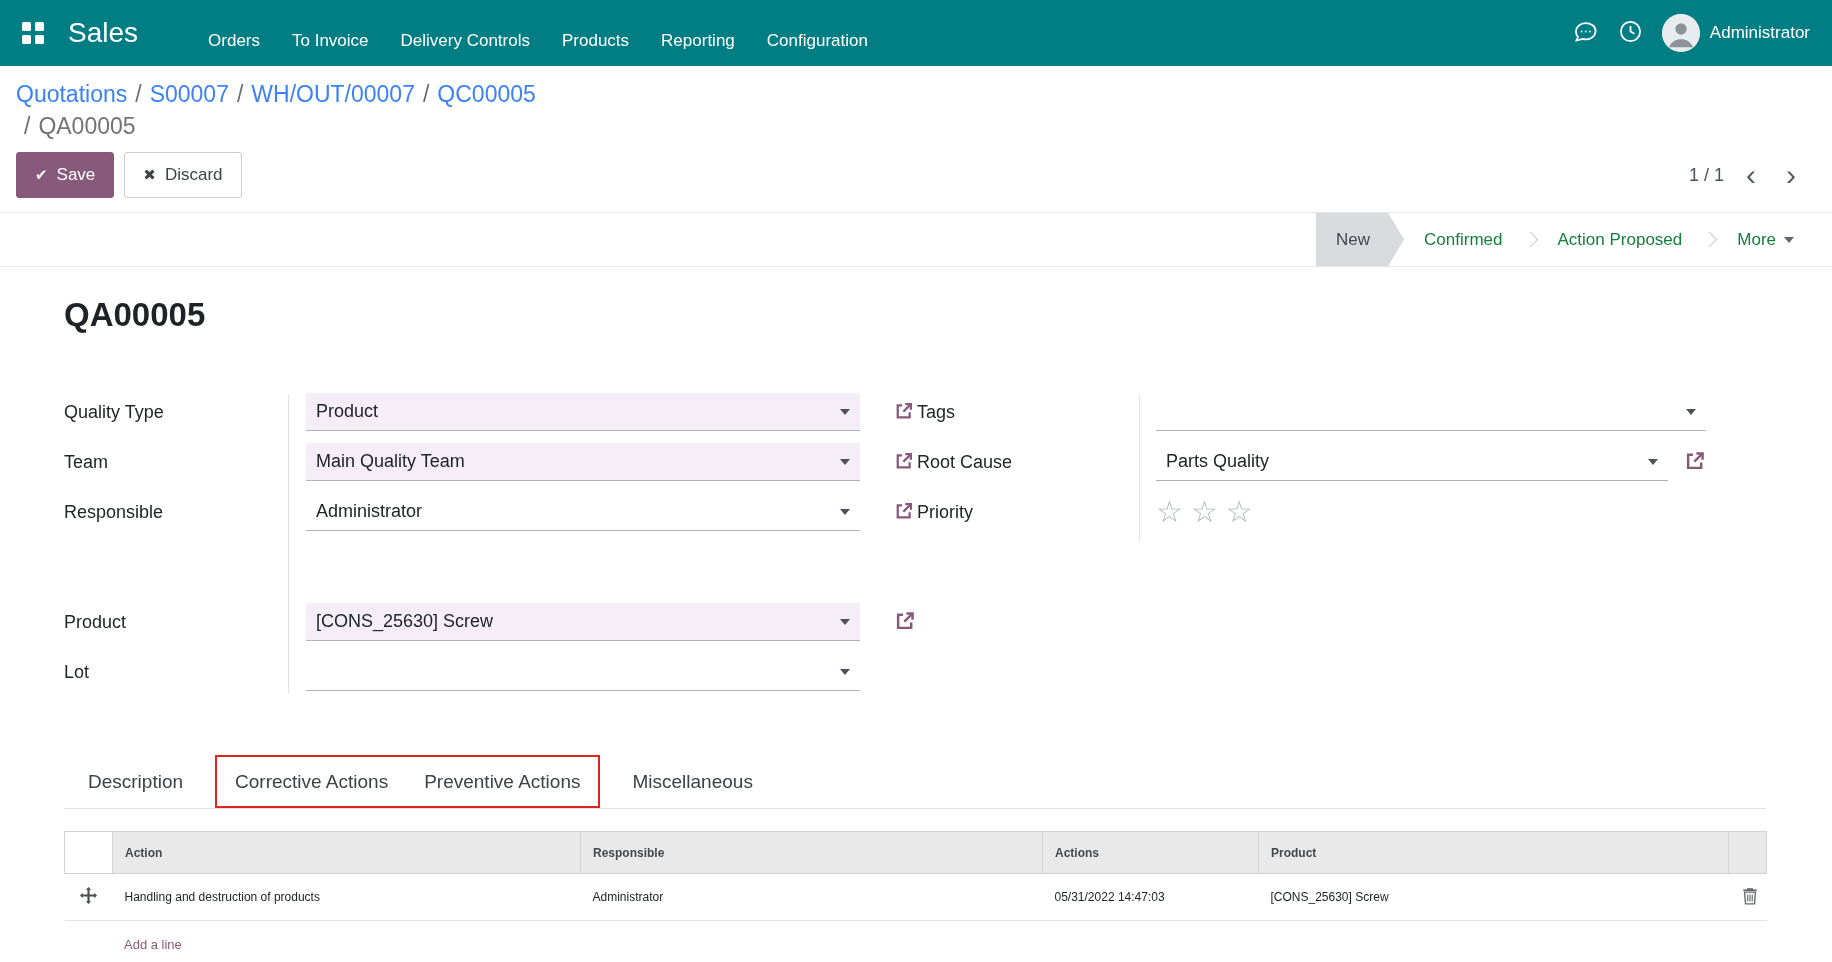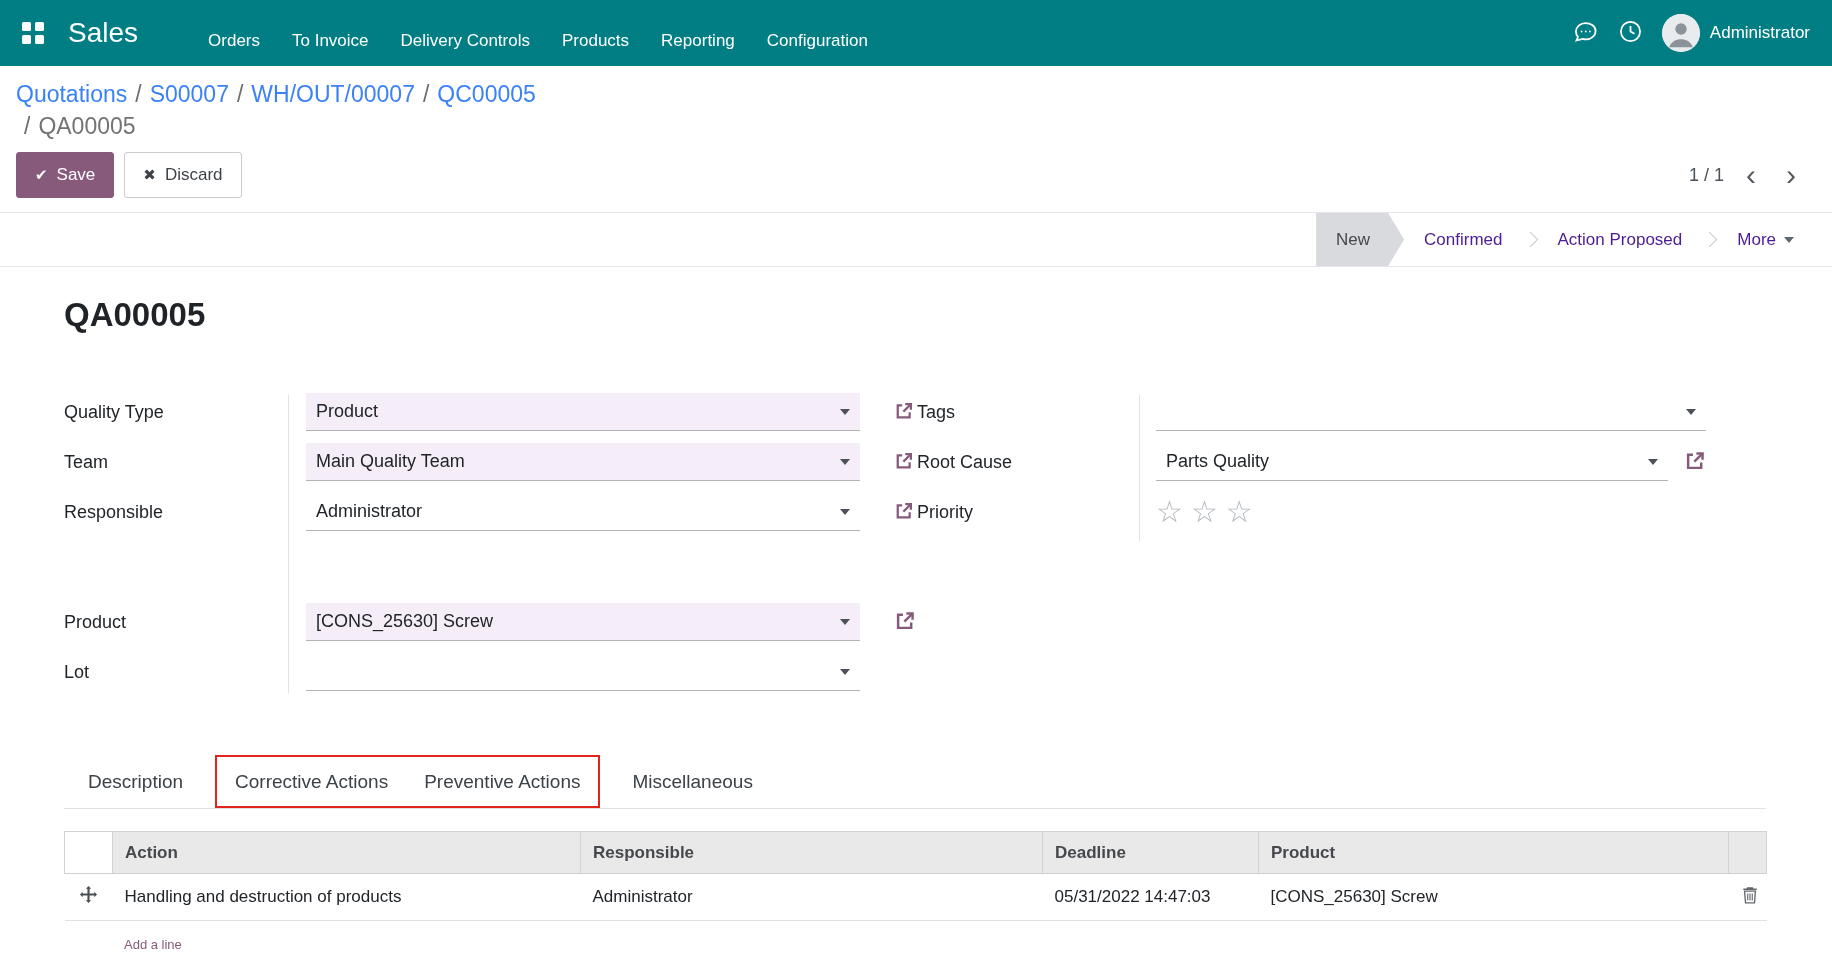--- a/index.html
+++ b/index.html
@@ -31,21 +31,21 @@
          border-radius:3px; cursor:pointer; }
   .btn-save { background:#875A7B; border:1px solid #875A7B; color:#fff; margin-right:10px; }
   .btn-discard { background:#fff; border:1px solid #c9ccd0; color:#3e4348; }
   .btn .ic { font-size:15px; }
   .pager { margin-left:auto; display:flex; align-items:center; gap:14px; color:#4c5258; font-size:18px;justify-content:space-between; }
   .pager-btn { background:none; border:none; font-size:30px; color:#555a60; cursor:pointer; line-height:1; padding:0 8px; }
 
   
   .statusbar { height:54px; display:flex; justify-content:flex-end; align-items:stretch;
                padding-right:18px; border-bottom:1px solid #e4e6e9; }
-  .step { display:flex; align-items:center; padding:0 20px; font-size:17px; color:#4c1d95; cursor:pointer; }
+  .step { display:flex; align-items:center; padding:0 20px; font-size:17px; color:#15803d; cursor:pointer; }
   .step.active { background:#d8dade; color:#45494e;
     clip-path:polygon(0 0, calc(100% - 16px) 0, 100% 50%, calc(100% - 16px) 100%, 0 100%);
     padding-right:34px; }
   .step-sep { width:11px; height:11px; border-top:1px solid #c8c8c8; border-right:1px solid #c8c8c8;
     transform:rotate(45deg); align-self:center; margin:0 2px; }
   .caret-sm { width:0; height:0; border-left:5px solid transparent; border-right:5px solid transparent;
     border-top:6px solid #5f6670; margin-left:8px; }
 
   
   .sheet { padding:28px 66px 0 64px; }
@@ -71,21 +71,21 @@
   .stars { display:flex; gap:8px; margin-left:17px; }
   .star { font-size:30px; color:#b0b6bc; cursor:pointer; line-height:1; }
 
   
   .tabs { display:flex; align-items:stretch; height:54px; border-bottom:1px solid #dee2e6; margin-top:58px; }
   .tab { display:flex; align-items:center; padding:0 24px; font-size:19px; color:#3c4248; cursor:pointer; white-space:nowrap; }
   .red-box { display:flex; border:2px solid #e0241b; margin:0 8px; }
   .red-box .tab { padding:16px 18px; }
 
   
-  .action-table { width:1702px; border-collapse:collapse; table-layout:fixed; margin-top:22px; font-size:17px; }
+  .action-table { width:1702px; border-collapse:collapse; table-layout:fixed; margin-top:22px; font-size:12px; }
   .action-table th { height:42px; background:#e9e9e9; text-align:left; font-weight:700; color:#45494e;
     border:1px solid #d2d2d2; padding:0 12px; cursor:pointer; }
   .action-table th.handle-col { background:#fff; }
   .action-table td { height:47px; border-bottom:1px solid #dee2e6; padding:0 12px; color:#212529; }
   .handle-cell { text-align:center; cursor:grab; }
   .trash-cell { text-align:center; }
   .trash-btn { background:none; border:none; cursor:pointer; }
   .add-line { padding:14px 0 0 60px; }
   .add-line a { color:#875A7B; font-size:13px; text-decoration:none; cursor:pointer; }
 </style>
@@ -325,21 +325,21 @@
         <col style="width:462px">
         <col style="width:216px">
         <col style="width:470px">
         <col style="width:38px">
     </colgroup>
     <thead>
       <tr>
         <th class="handle-col"></th>
         <th><span>Action</span></th>
         <th><span>Responsible</span></th>
-        <th><span>Deadline</span></th>
+        <th><span>Actions</span></th>
         <th><span>Product</span></th>
         <th></th>
       </tr>
     </thead>
     <tbody>
       <tr>
         <td class="handle-cell">
           <span>
             <svg width="17" height="17" viewBox="0 0 16 16" fill="#4a4f54">
                 <path d="M8 0 10.5 2.5 9 2.5 9 7 13.5 7 13.5 5.5 16 8 13.5 10.5 13.5 9 9 9 9 13.5 10.5 13.5 8 16 5.5 13.5 7 13.5 7 9 2.5 9 2.5 10.5 0 8 2.5 5.5 2.5 7 7 7 7 2.5 5.5 2.5Z"></path>

